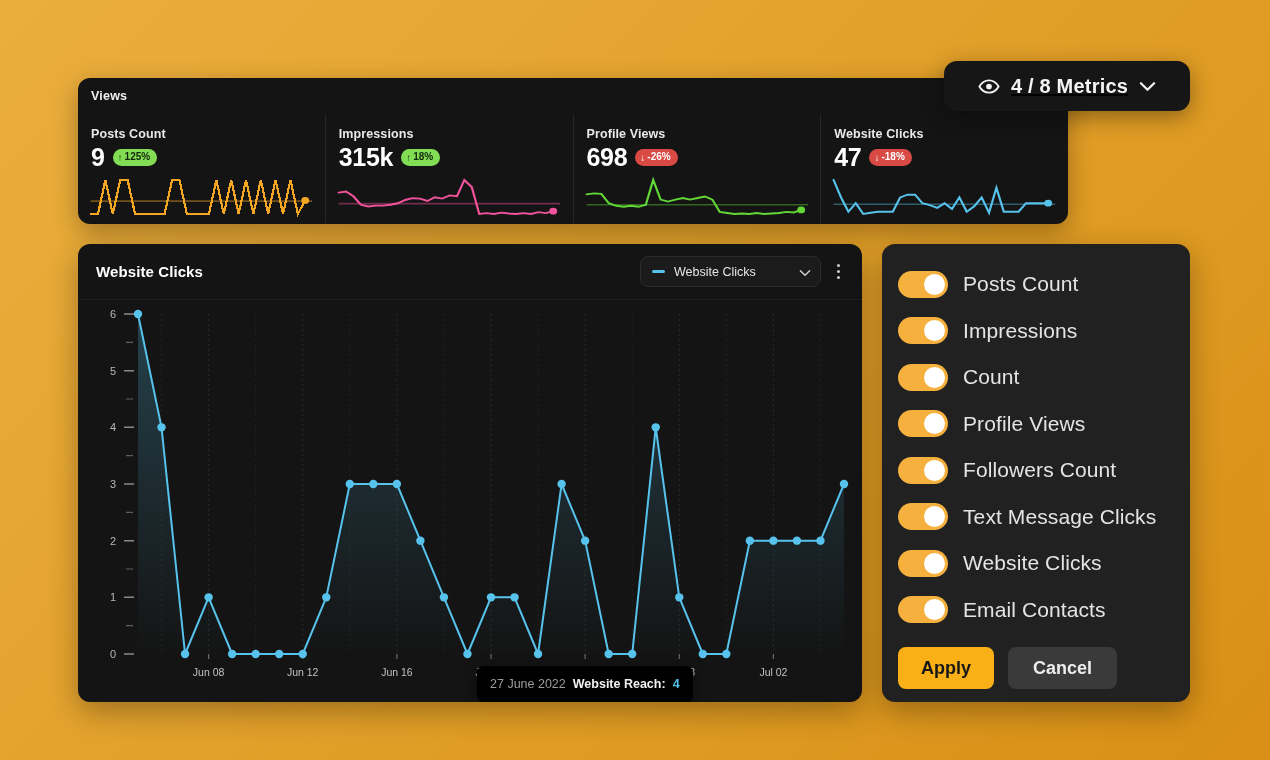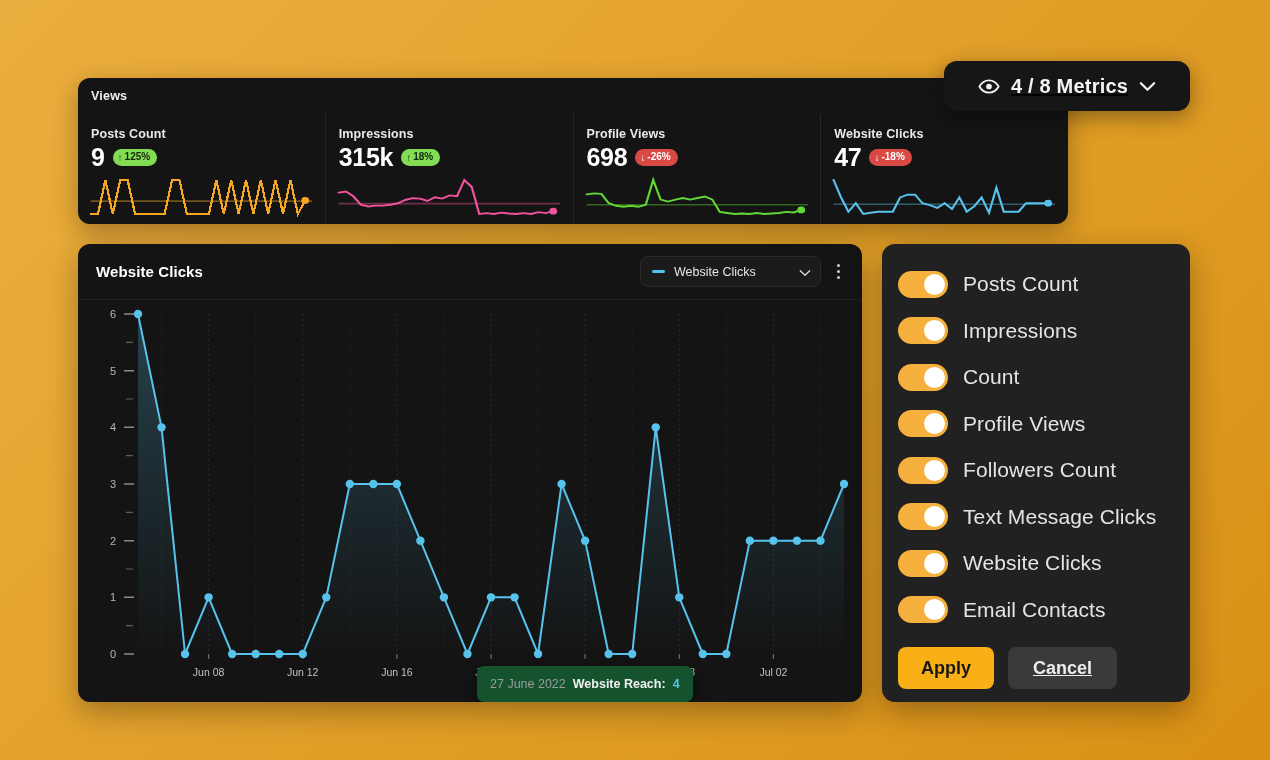--- a/index.html
+++ b/index.html
@@ -72,21 +72,21 @@
   .series-label { font-size: 12.5px; color: #e6e6e6; flex: 1; }
   .kebab { width: 20px; height: 28px; display: flex; flex-direction: column;
            align-items: center; justify-content: center; gap: 3px; cursor: pointer; }
   .kebab i { width: 3px; height: 3px; border-radius: 50%; background: #c9c9c9; display: block; }
 
   .plot { position: relative; width: 100%; height: 402px; }
   .plot svg { display: block; width: 100%; height: 100%; }
 
   .tooltip {
     position: absolute; left: 399px; top: 422px; height: 36px;
-    background: #14532d; border-radius: 7px; display: flex; align-items: center;
+    background: #000000; border-radius: 7px; display: flex; align-items: center;
     gap: 7px; padding: 0 13px; box-shadow: 0 4px 14px rgba(0,0,0,.5);
   }
   .tt-date { font-size: 12.5px; color: #9b9b9b; }
   .tt-label { font-size: 12.5px; color: #f0f0f0; font-weight: bold; }
   .tt-val { font-size: 12.5px; color: #57c3ec; font-weight: bold; }
 
   
   .metrics-panel {
     position: absolute; left: 882px; top: 244px; width: 308px; height: 458px;
     background: #212121; border-radius: 13px; padding: 17px 0 0 0;
@@ -102,21 +102,21 @@
   }
   .toggle .knob {
     position: absolute; top: 3px; left: 26px; width: 21px; height: 21px;
     border-radius: 50%; background: #ffffff;
   }
   .metric-name { font-size: 21px; color: #e4e4e4; letter-spacing: .1px; white-space: nowrap; }
   .panel-actions { display: flex; gap: 14px; padding: 14px 23px 0 16px; }
   .btn { border: none; border-radius: 8px; height: 42px; font-size: 18px;
          font-weight: bold; cursor: pointer; font-family: "Liberation Sans", sans-serif; }
   .btn-apply { background: #f9b017; color: #171717; width: 96px; }
-  .btn-cancel { background: #3a3a3a; color: #ededed; width: 109px; text-decoration: underline; }
+  .btn-cancel { background: #3a3a3a; color: #ededed; width: 109px; }
 </style>
 </head>
 <body>
 
 <div class="trends-panel">
   <div class="trends-title">Views</div>
   <div class="trends-row" id="trends-row">
       <div class="trend-cell">
         <div class="trend-label">Posts Count</div>
         <div class="trend-valrow">

